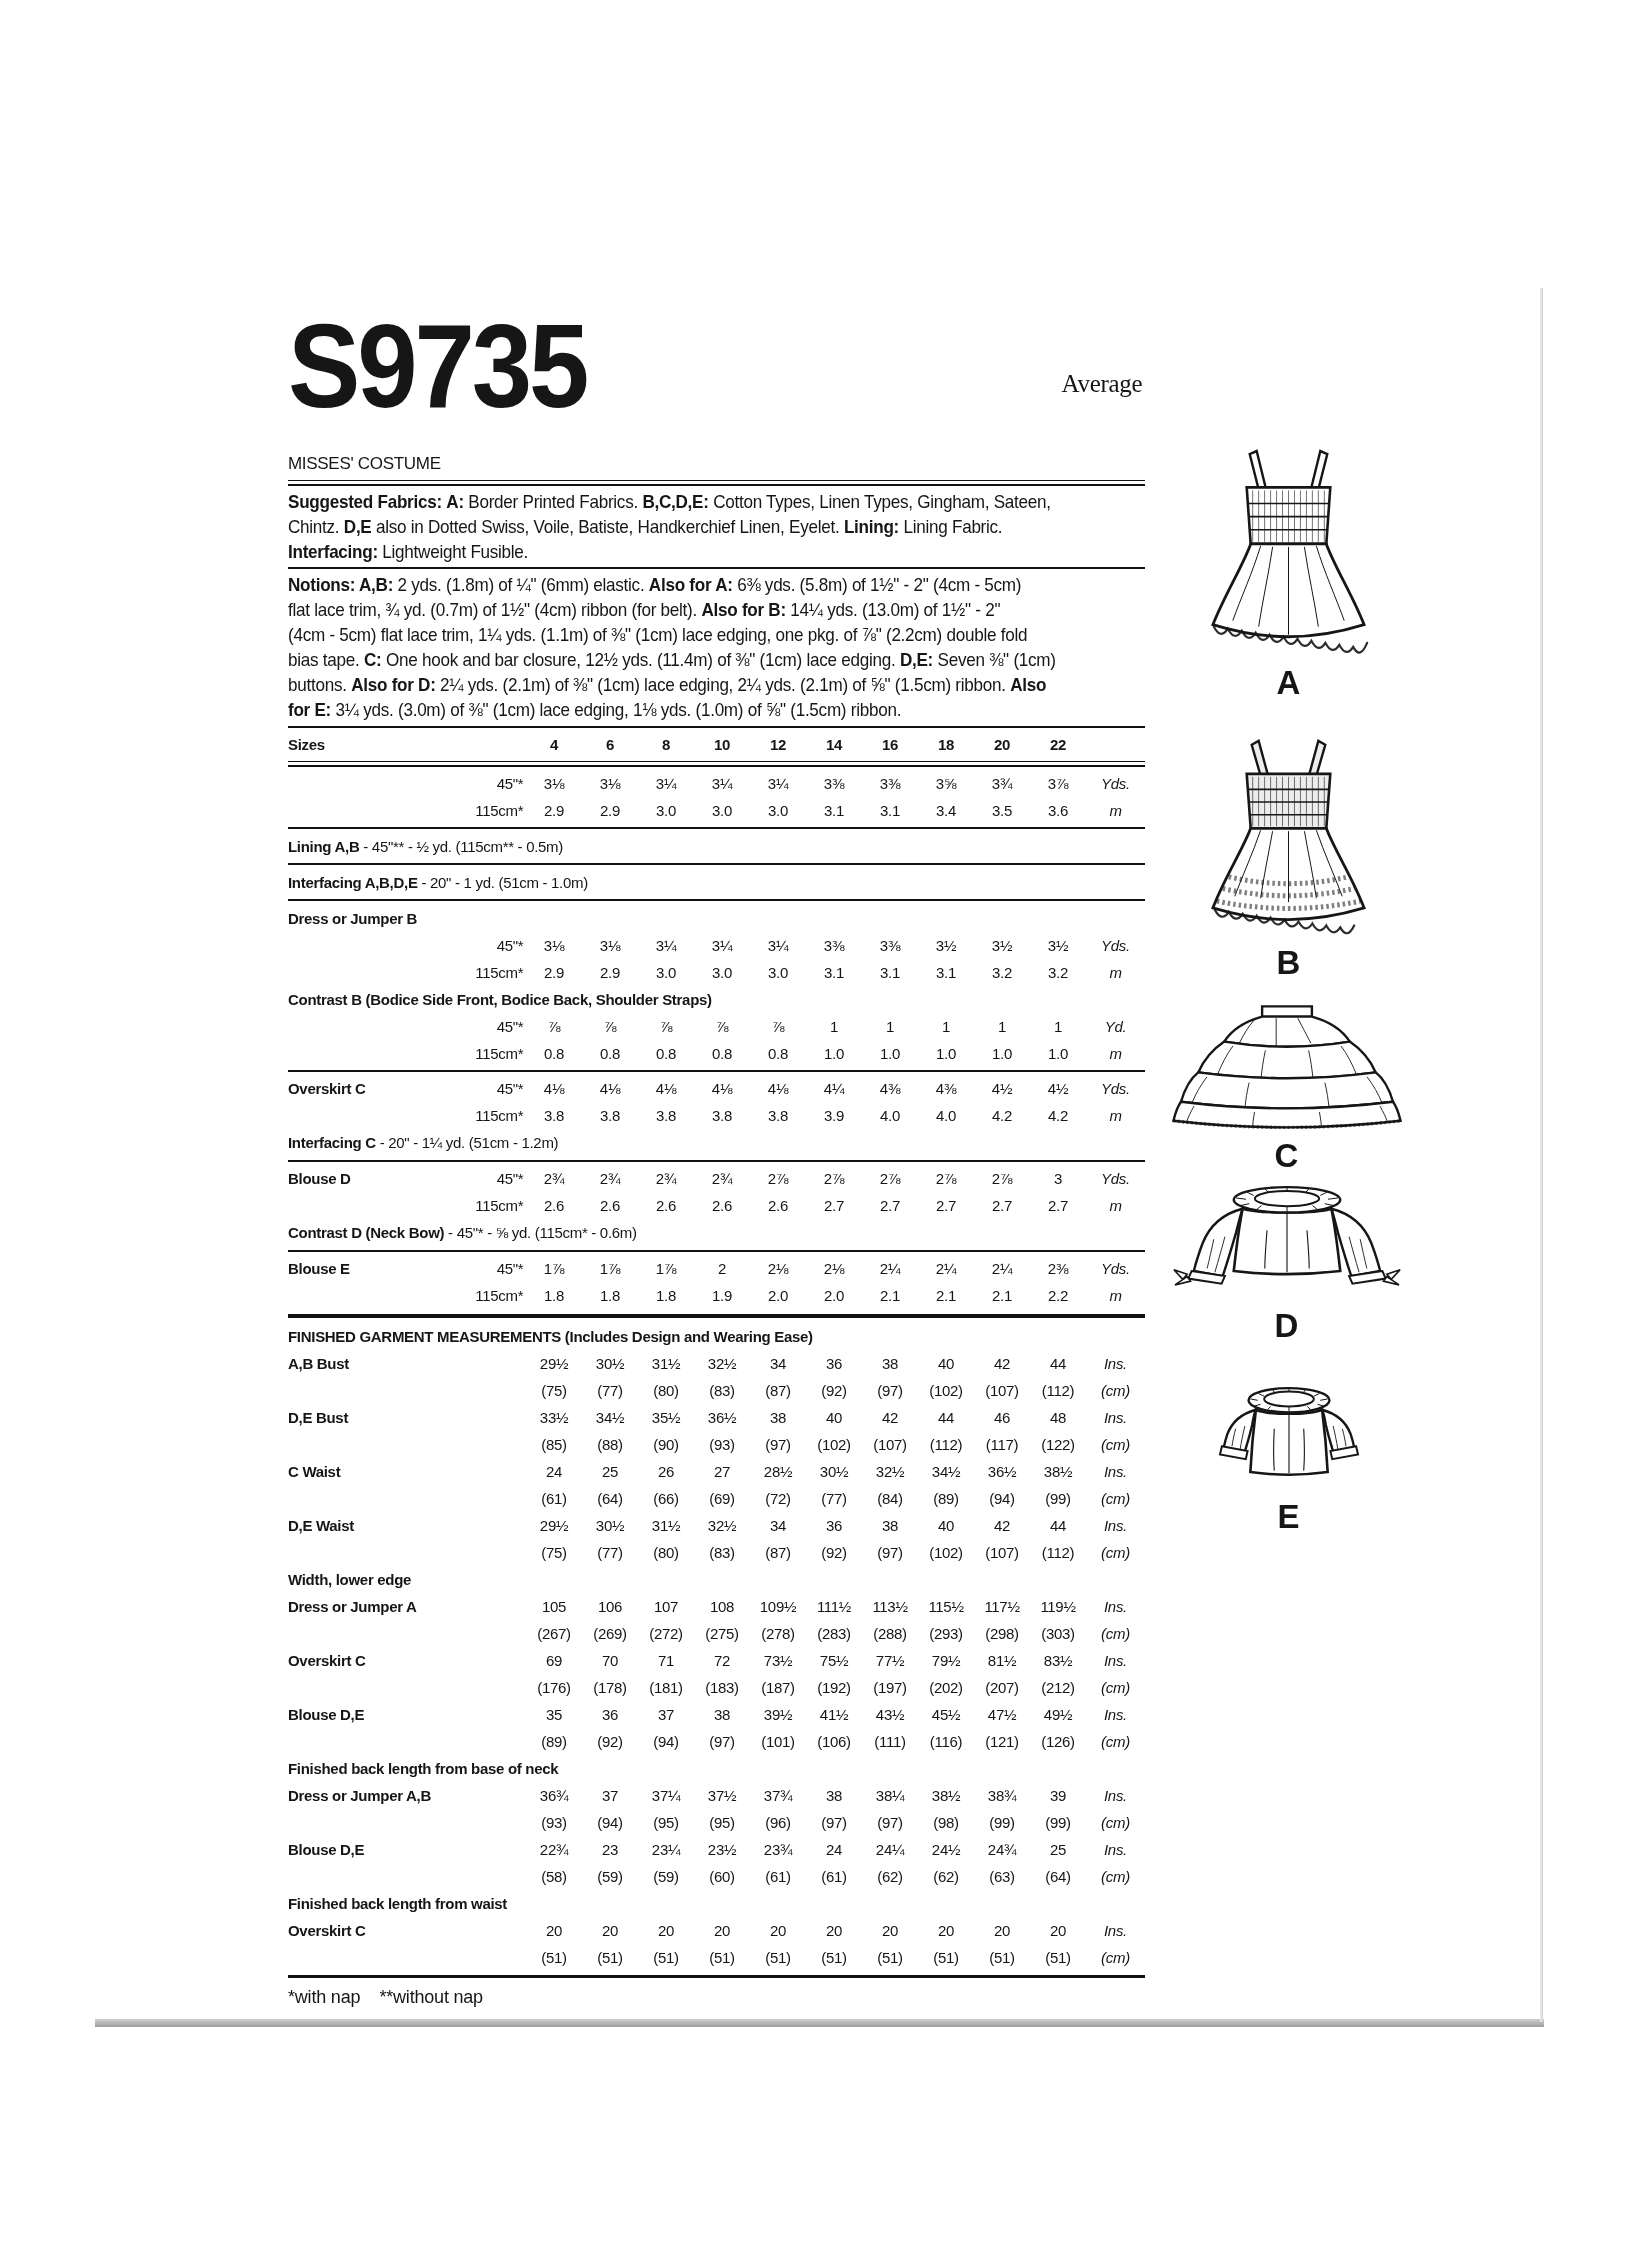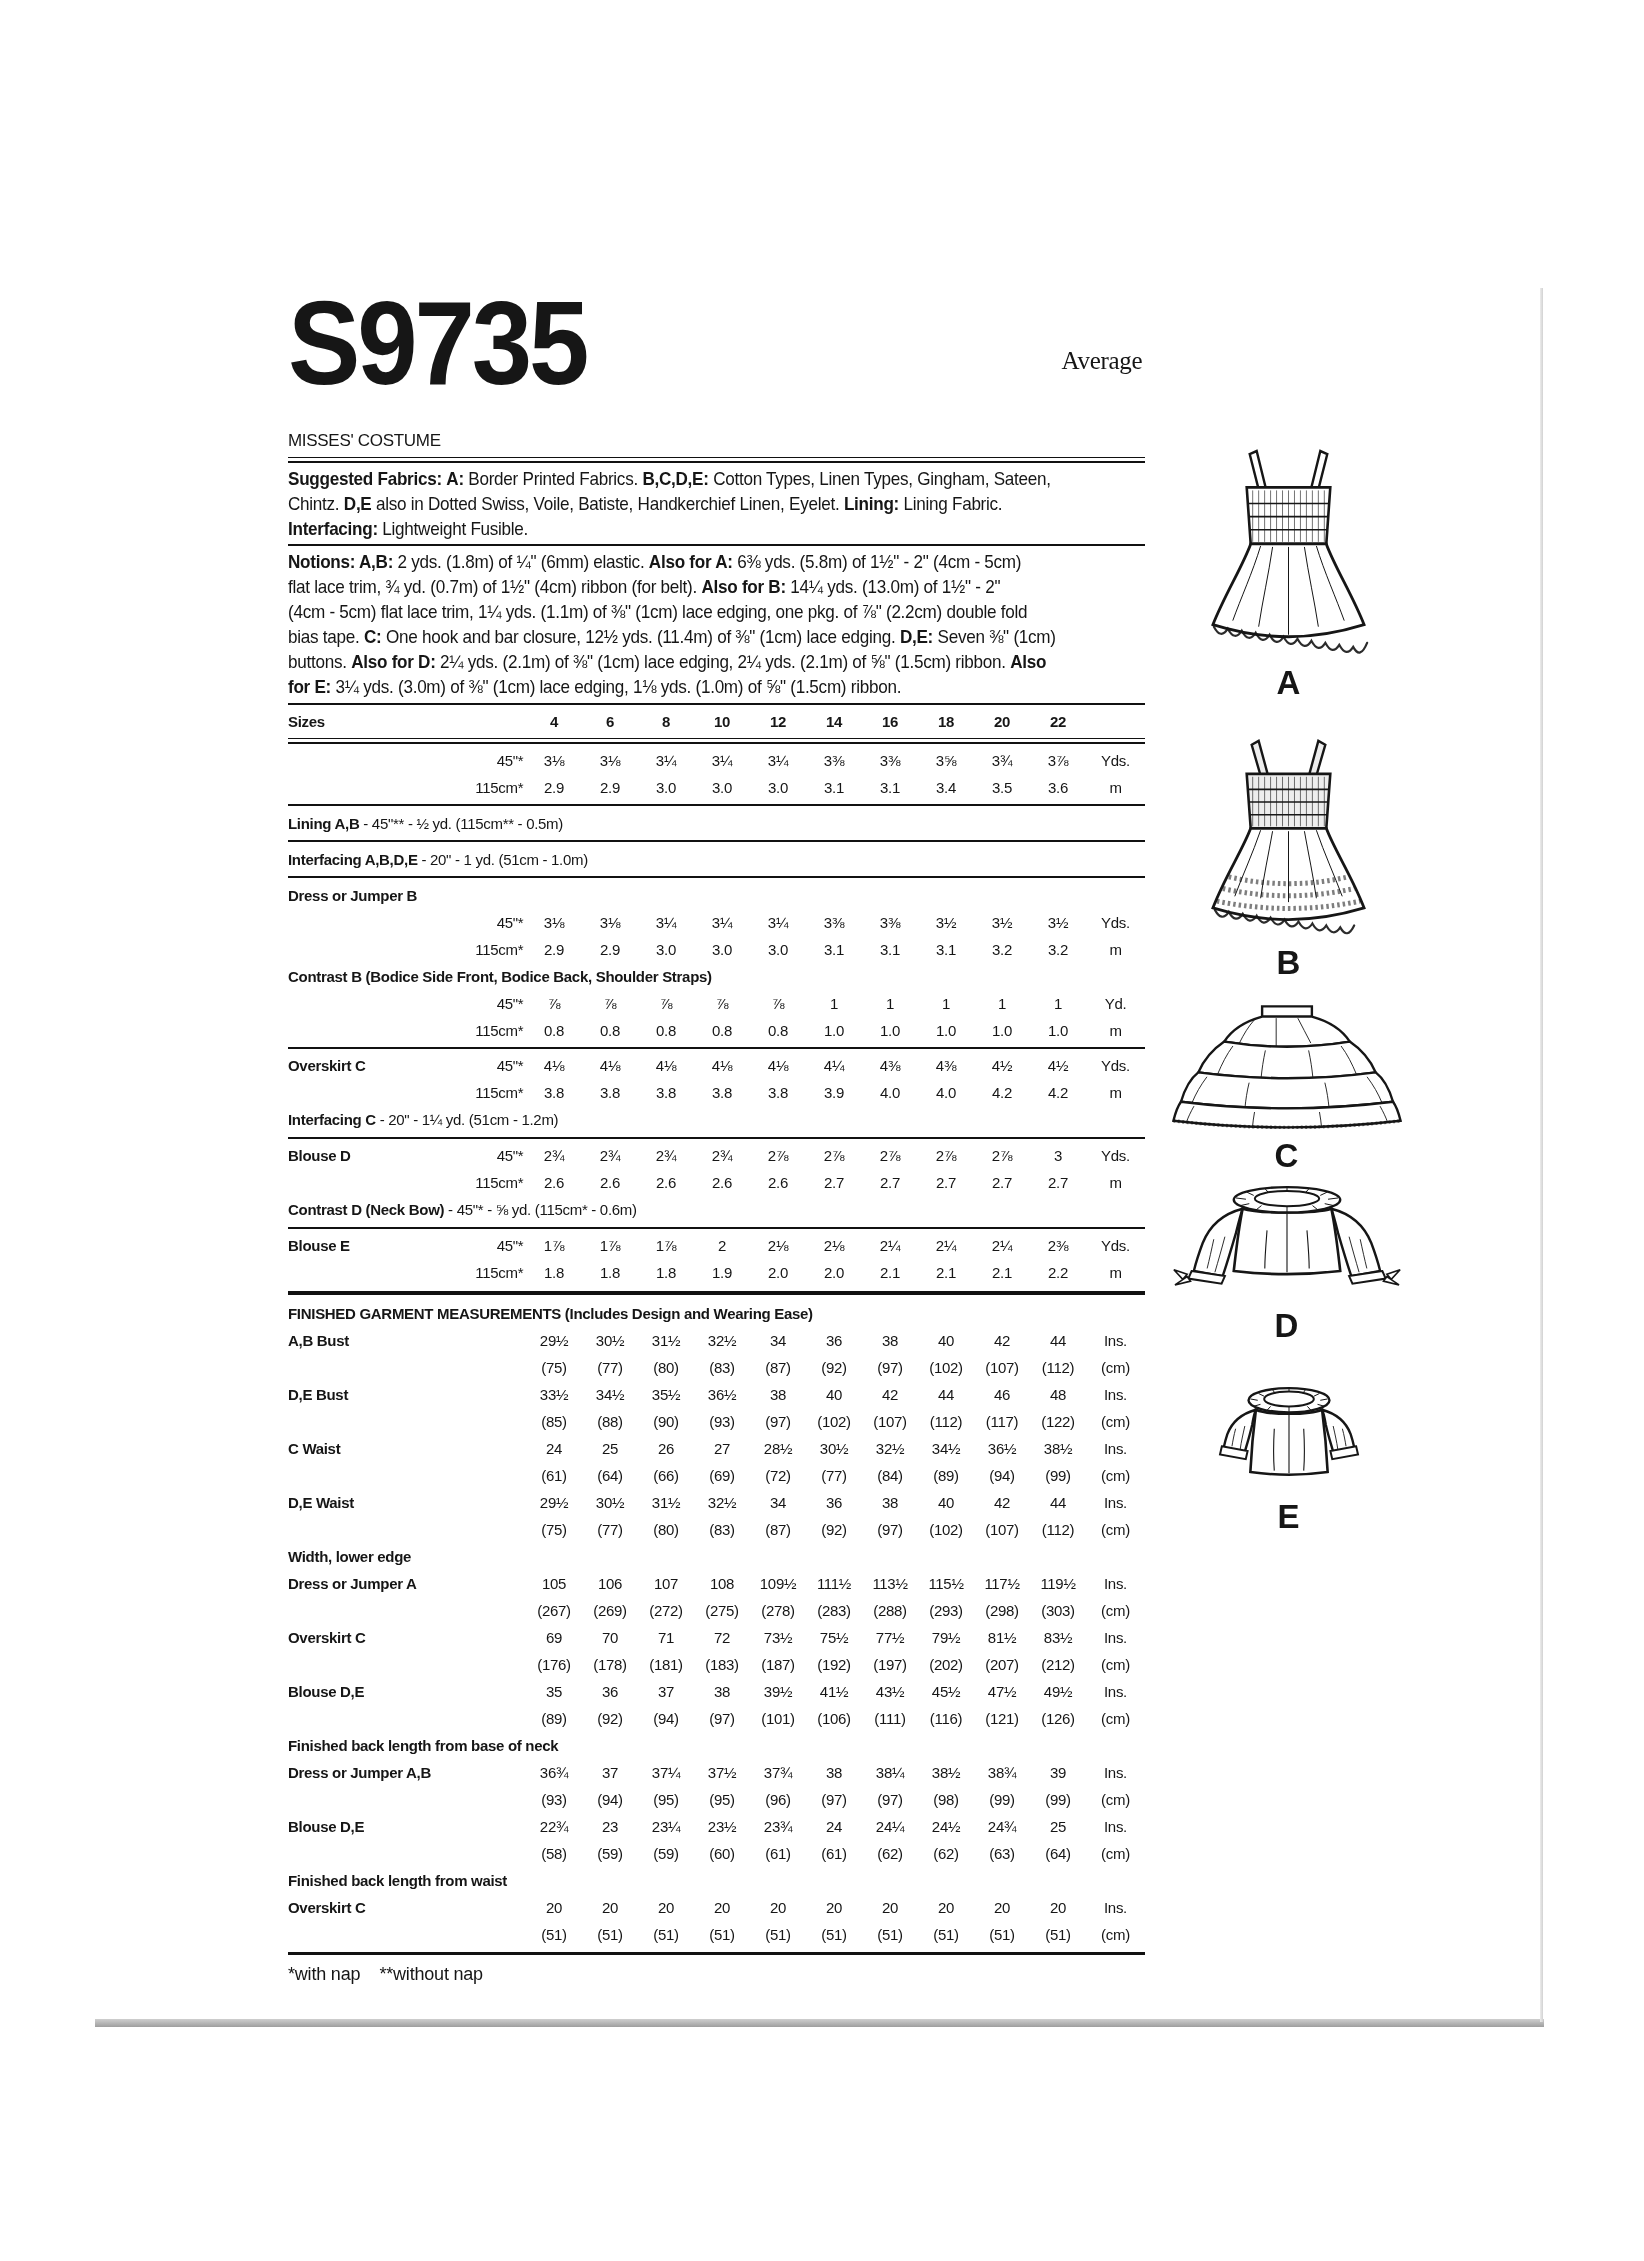--- a/index.html
+++ b/index.html
@@ -5,40 +5,40 @@
   html,body{margin:0;padding:0;}
   body{
     position:relative;width:1645px;height:2261px;background:#ffffff;
     font-family:"Liberation Sans",sans-serif;color:#161616;
     -webkit-font-smoothing:antialiased;overflow:hidden;
   }
   .sheet-edge-bottom{position:absolute;left:95px;top:2019px;width:1449px;height:7.5px;
     background:linear-gradient(#cfcfcf,#9e9e9e);}
   .sheet-edge-right{position:absolute;left:1540px;top:288px;width:3.4px;height:1734px;
     background:linear-gradient(90deg,#ececec,#d2d2d2);}
-  .content{position:absolute;left:288px;top:284px;width:857px;}
+  .content{position:absolute;left:288px;top:307px;width:857px;}
   .pattern-number{margin:0;font-weight:700;font-size:118px;line-height:1;letter-spacing:-3.4px;
     transform:scaleX(.92);transform-origin:left top;}
   .average{position:absolute;right:2.7px;top:63px;font-size:25px;letter-spacing:-0.3px;font-family:Liberation Serif, serif;}
   .costume-title{font-size:17px;font-weight:400;letter-spacing:-0.3px;margin-top:25px;line-height:27px;}
   .rule{height:2.1px;background:#111;margin:3.4px 0;}
   .rule-dbl{height:6.2px;border-top:1.4px solid #111;border-bottom:2.1px solid #111;box-sizing:border-box;margin:2.7px 0;}
   .rule-heavy{height:4.1px;background:#111;margin:4.8px 0;}
   .rule-end{height:2.7px;background:#111;margin:4.1px 0 5.5px;}
   .para{font-size:19px;letter-spacing:-0.3px;transform:scaleX(.9);transform-origin:left top;margin:2.7px 0;}
   .para .line{height:25px;line-height:25px;white-space:nowrap;}
   b,.bold{font-weight:700;}
   
   .trow{min-height:27px;display:block;font-size:15px;letter-spacing:-0.3px;line-height:27px;}
   .trow.grid{display:grid;grid-template-columns:164px 74px repeat(10,56px) 1fr;align-items:center;}
   .c-label{font-weight:700;white-space:nowrap;}
   .c-label.wide{grid-column:1/3;}
   .c-gauge{text-align:right;padding-right:2.7px;white-space:nowrap;}
   .c-num{text-align:center;white-space:nowrap;}
-  .c-unit{text-align:center;white-space:nowrap;}
+  .c-unit{text-align:center;white-space:nowrap;font-style:italic;}
   .trow.span{white-space:nowrap;}
   .footnote{font-size:18px;letter-spacing:-0.2px;margin-top:6px;}
   
   .figure{position:absolute;text-align:center;}
   .figure .caption{font-size:33px;font-weight:700;margin-top:2.7px;letter-spacing:0;}
   #fig-a{left:1165px;top:447px;width:247px;}
   #fig-b{left:1165px;top:735px;width:247px;}
   #fig-c{left:1159px;top:1002px;width:255px;}
   #fig-d{left:1159px;top:1177px;width:255px;}
   #fig-e{left:1165px;top:1380px;width:247px;}

